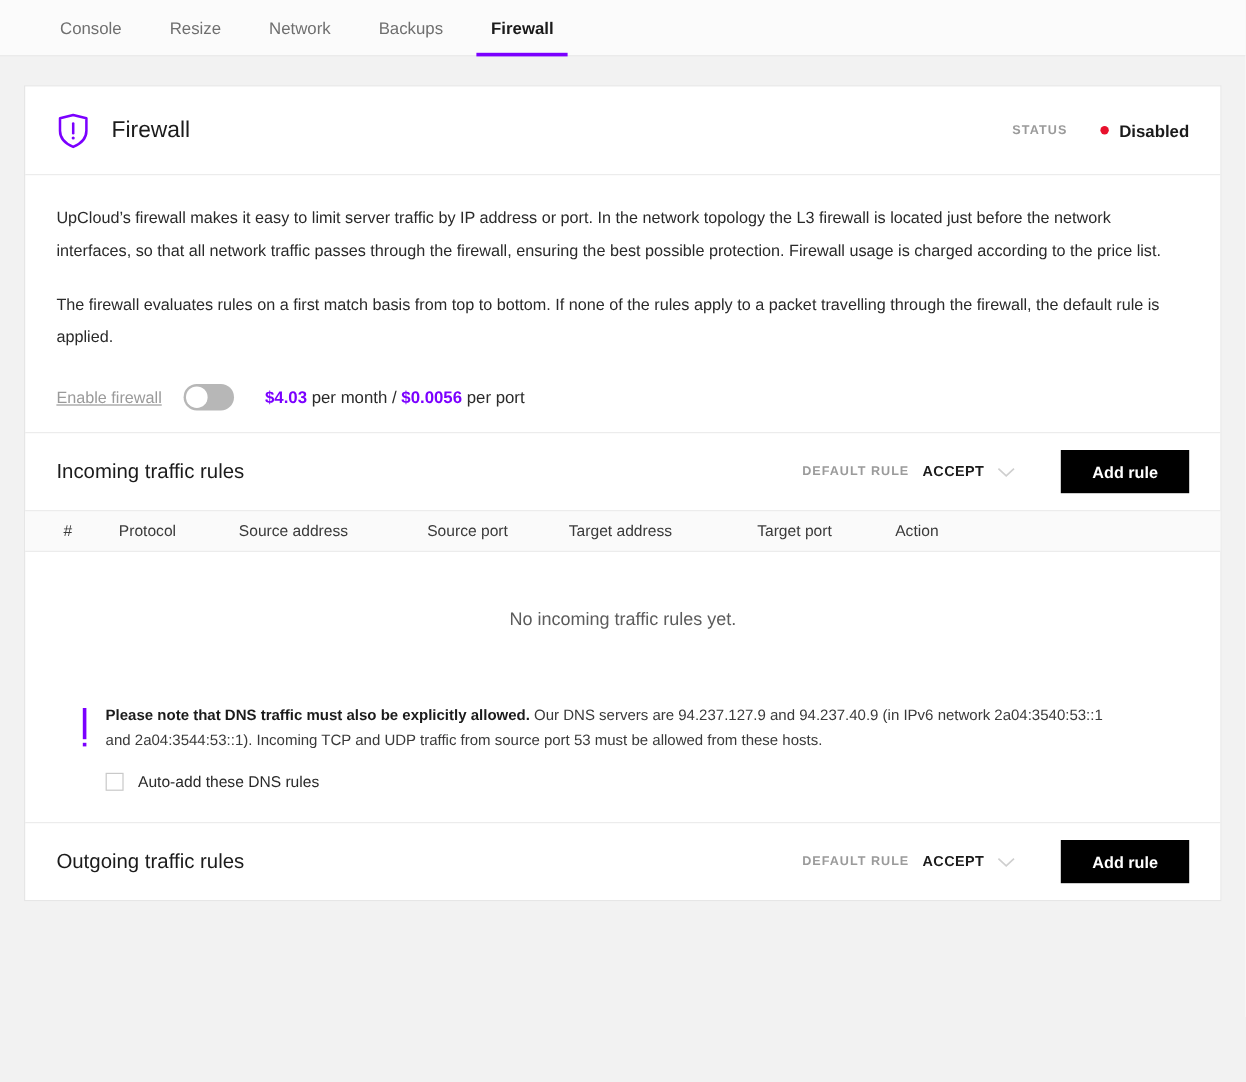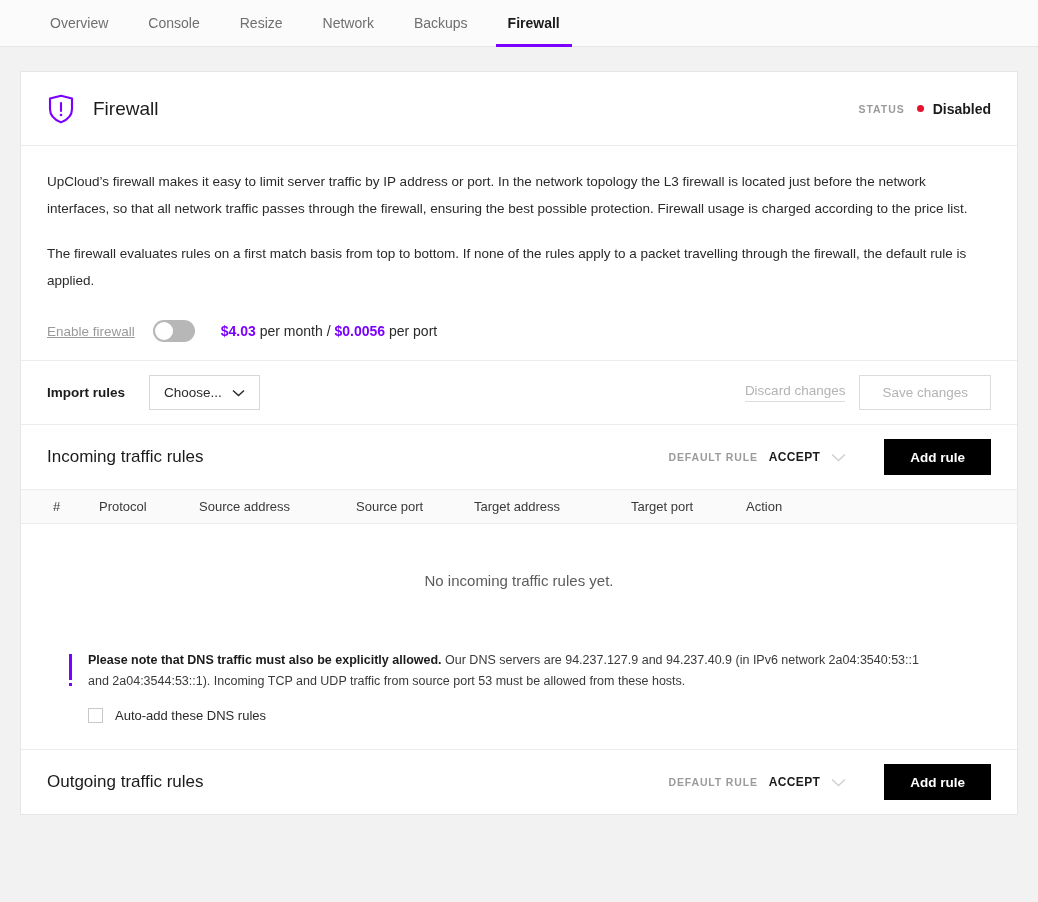--- a/index.html
+++ b/index.html
@@ -44,21 +44,21 @@
   }
 
   .card-head {
     height:74px;
     display:flex; align-items:center;
     padding:0 26px;
     border-bottom:1px solid #ececec;
   }
   .shield { width:28px; height:30px; flex:none; }
   .card-title { font-size:19px; margin-left:18px; color:#1b1b1b; }
-  .head-right { margin-left:auto; display:flex; align-items:center; gap:12px; }
+  .head-right { margin-left:auto; display:flex; align-items:center; gap:27px; }
   .status-label {
     font-size:10.5px; letter-spacing:.09em; font-weight:bold;
     color:#9b9b9b; text-transform:uppercase;
   }
   .status-val { font-size:14px; font-weight:bold; display:flex; align-items:center; gap:9px; }
   .dot { width:7px; height:7px; border-radius:50%; background:#e8112d; display:inline-block; }
 
   
   .card-body { padding:22px 26px 18px 26px; border-bottom:1px solid #ececec; }
   .para { font-size:13.5px; line-height:27px; color:#2a2a2a; margin:0 0 18px 0; }
@@ -154,23 +154,20 @@
   .chk-label { font-size:13px; color:#2a2a2a; margin-left:12px; }
 
   .divider { border-top:1px solid #ececec; margin-top:26px; }
 
   svg { display:block; }
 </style>
 </head>
 <body>
 
 <div class="tabbar">
-  <div class="tab">
-      <span>Overview</span>
-    </div>
   <div class="tab">
       <span>Console</span>
     </div>
   <div class="tab">
       <span>Resize</span>
     </div>
   <div class="tab">
       <span>Network</span>
     </div>
   <div class="tab">
@@ -210,35 +207,20 @@
       <span class="enable-label">Enable firewall</span>
       <div class="toggle">
         <span class="knob"></span>
       </div>
       <div class="price">
         <b>$4.03</b><span> per month / </span><b>$0.0056</b><span> per port</span>
       </div>
     </div>
   </div>
 
-  <div class="import-row">
-    <span class="import-label">Import rules</span>
-    <div class="choose">
-      <span>Choose...</span>
-      <span>
-        <svg width="13" height="8" viewBox="0 0 13 8">
-              <path d="M1 1.4 L6.5 6.6 L12 1.4" fill="none" stroke="#2a2a2a" stroke-width="1.4"></path>
-            </svg>
-      </span>
-    </div>
-    <div class="row-right">
-      <span class="link-disabled">Discard changes</span>
-      <div class="btn-outline">Save changes</div>
-    </div>
-  </div>
 
   <div class="rules-head">
     <span class="rules-title">Incoming traffic rules</span>
     <div class="row-right">
       <div class="default-rule">
         <span class="dr-label">DEFAULT RULE</span>
         <span class="dr-val">ACCEPT</span>
         <span>
           <svg width="15" height="9" viewBox="0 0 15 9">
                 <path d="M1 1.5 L7.5 7.5 L14 1.5" fill="none" stroke="#cfcfcf" stroke-width="1.4"></path>

